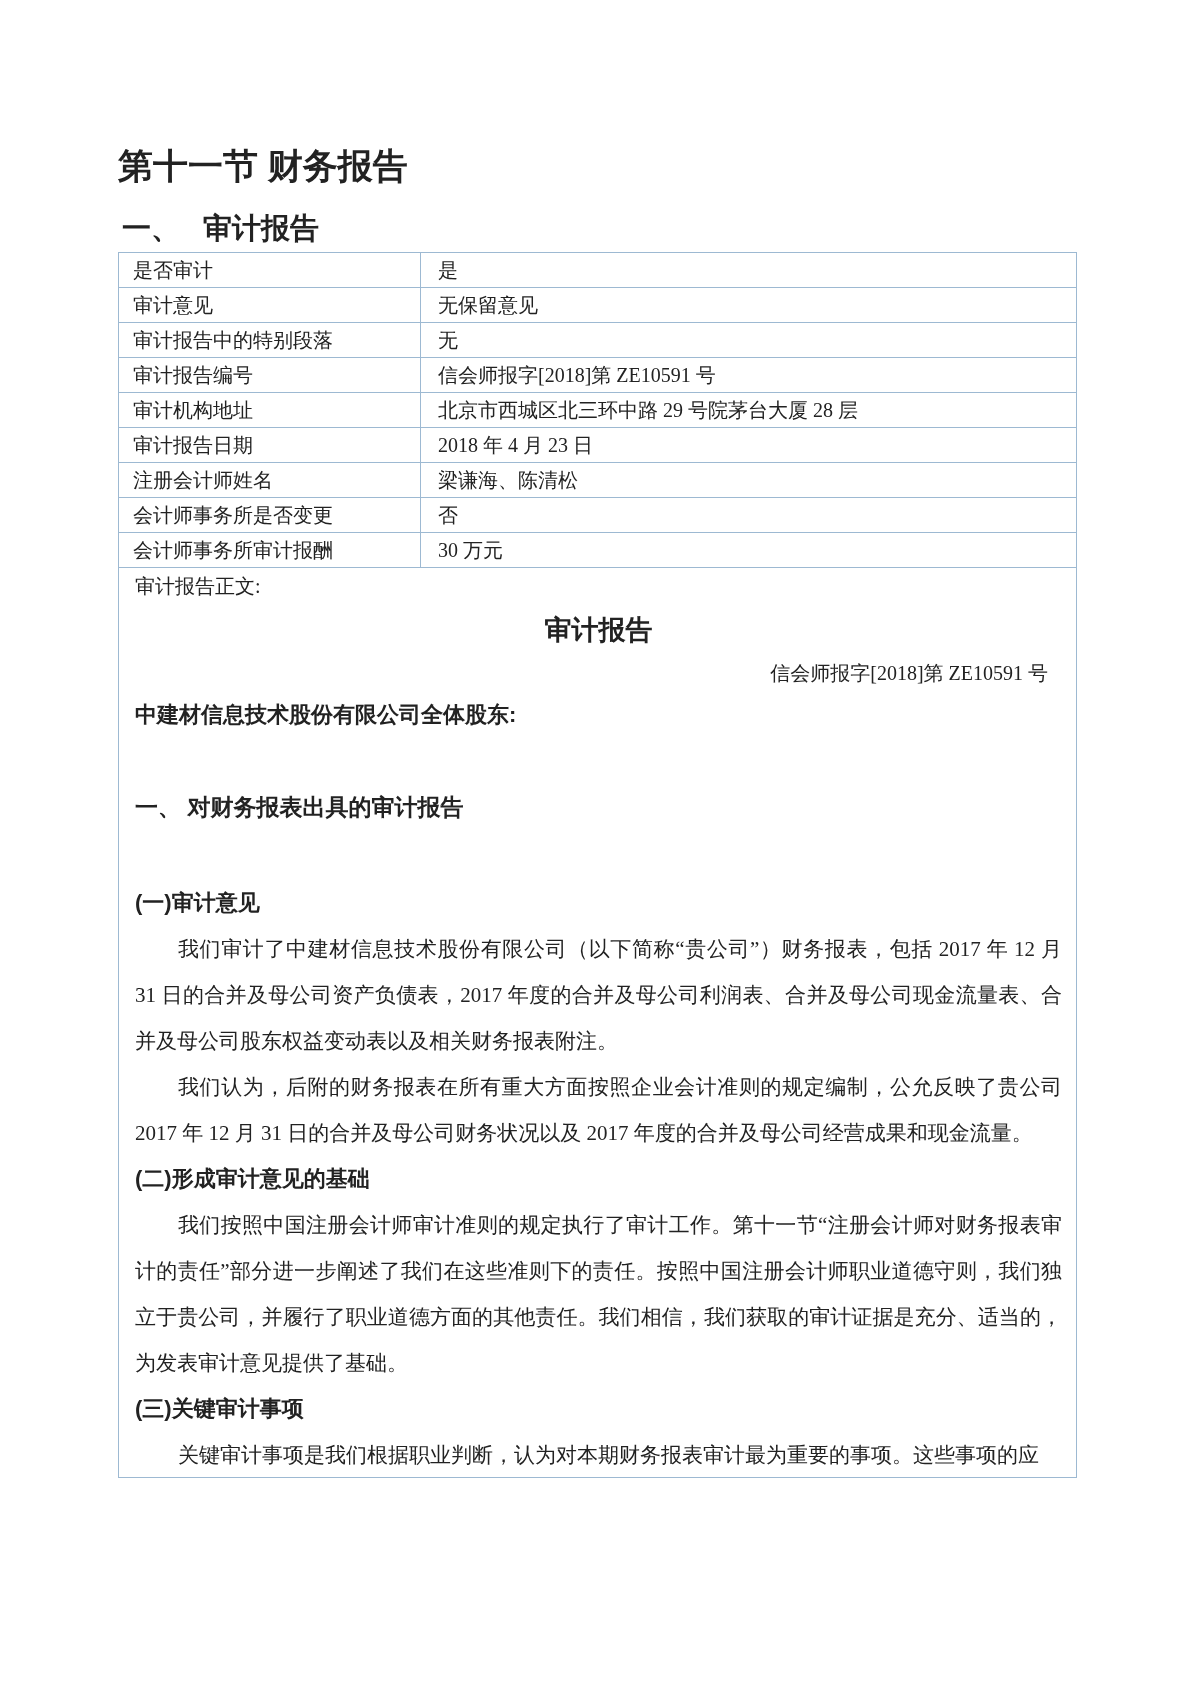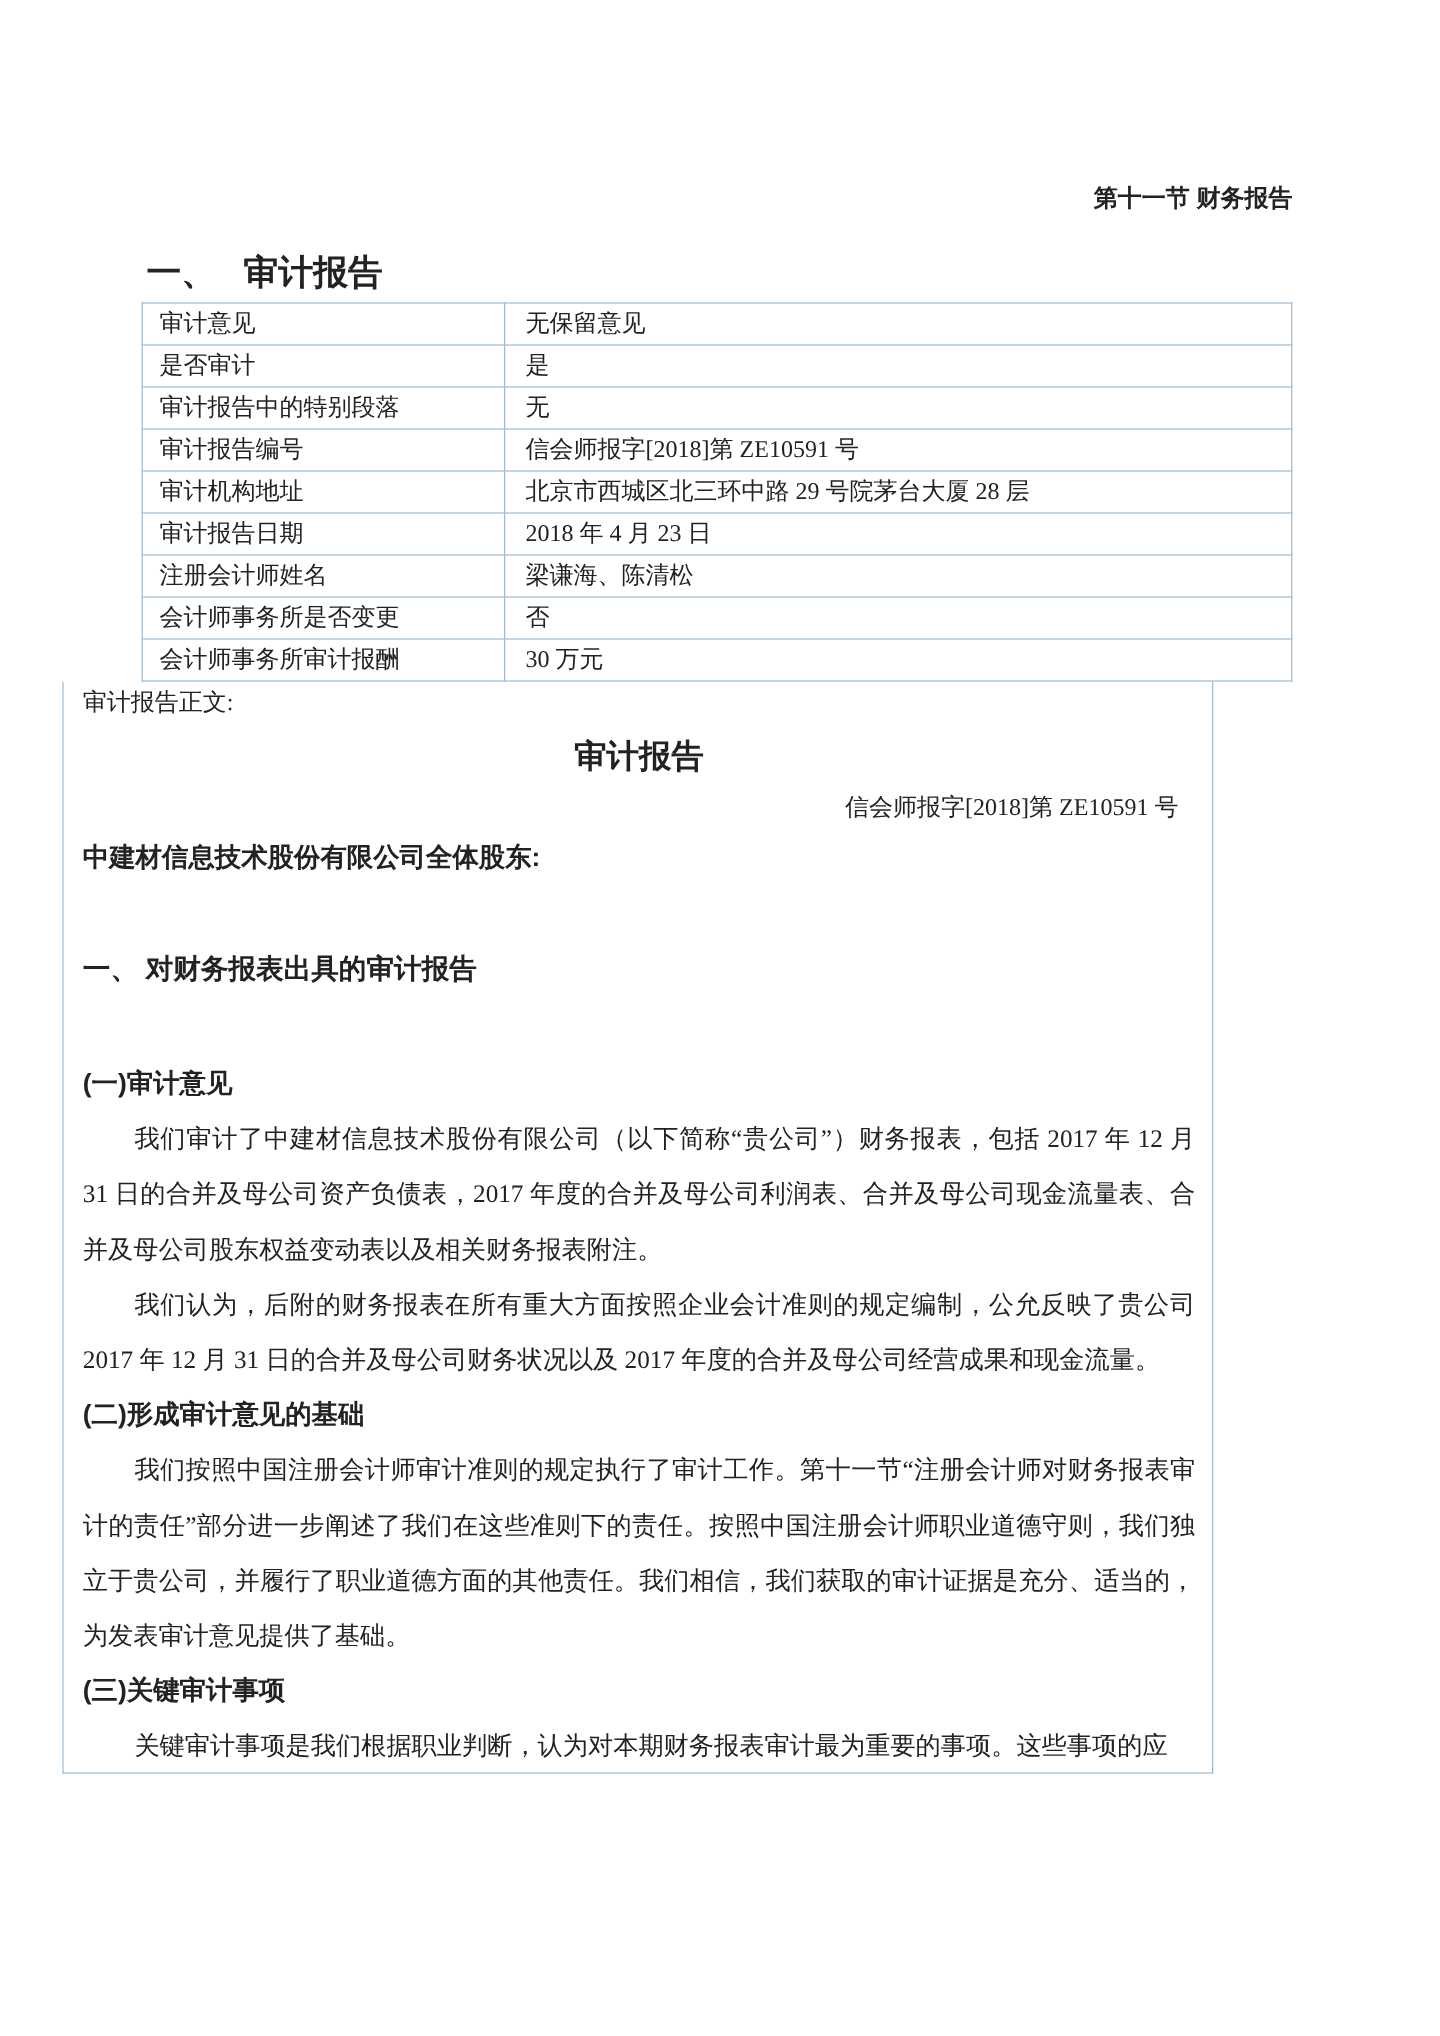--- a/index.html
+++ b/index.html
@@ -12,23 +12,23 @@
     width:1200px;height:1697px;
     background:#ffffff;
     color:var(--text-color);
     font-family:"Liberation Serif","DejaVu Serif",serif;
   }
   .page{position:relative;width:1200px;height:1697px;overflow:hidden;}
 
   .doc-title{
     margin:0;padding-top:148px;
     margin-left:118px;width:959px;
-    text-align:right;
+    text-align:left;
     font-family:"Liberation Sans","DejaVu Sans",sans-serif;
-    font-weight:bold;font-size:20px;line-height:36px;
+    font-weight:bold;font-size:35px;line-height:36px;
   }
 
   .section-heading{
     margin:28px 0 0 122px;
     font-family:"Liberation Sans","DejaVu Sans",sans-serif;
     font-weight:bold;font-size:29px;line-height:32px;
   }
   .section-heading .num{display:inline-block;width:81px;}
 
   table.audit-table{
@@ -41,21 +41,21 @@
     border:1.6px solid var(--border-color);
     height:34.3px;line-height:34px;
     font-size:20px;
     padding:0 6px 0 14px;
     white-space:nowrap;overflow:hidden;
   }
   table.audit-table td.col-label{width:302px;}
   table.audit-table td.col-value{padding-left:17px;}
 
   .report-cell{
-    margin-left:52px;
+    margin-left:118px;
     width:959px;height:910px;
     border:1.6px solid var(--border-color);
     border-top:none;
     padding:2px 14px 0 16px;
     overflow:hidden;
   }
   .body-label{font-size:20px;line-height:32px;margin:0;}
   .report-title{
     margin:6px 0 0 0;text-align:center;
     font-family:"Liberation Sans","DejaVu Sans",sans-serif;
@@ -91,26 +91,26 @@
 
   <h1 class="doc-title">第十一节 财务报告</h1>
 
   <div class="section-heading">
     <span class="num">一、</span><span>审计报告</span>
   </div>
 
   <table class="audit-table">
     <tbody>
       <tr>
+        <td class="col-label">是否审计</td>
+        <td class="col-value">是</td>
+      </tr>
+      <tr>
         <td class="col-label">审计意见</td>
         <td class="col-value">无保留意见</td>
-      </tr>
-      <tr>
-        <td class="col-label">是否审计</td>
-        <td class="col-value">是</td>
       </tr>
       <tr>
         <td class="col-label">审计报告中的特别段落</td>
         <td class="col-value">无</td>
       </tr>
       <tr>
         <td class="col-label">审计报告编号</td>
         <td class="col-value">信会师报字[2018]第 ZE10591 号</td>
       </tr>
       <tr>

